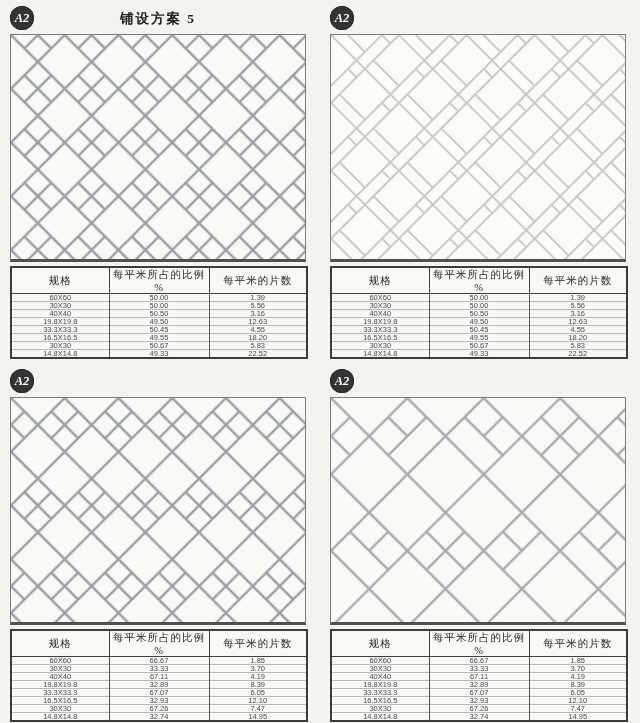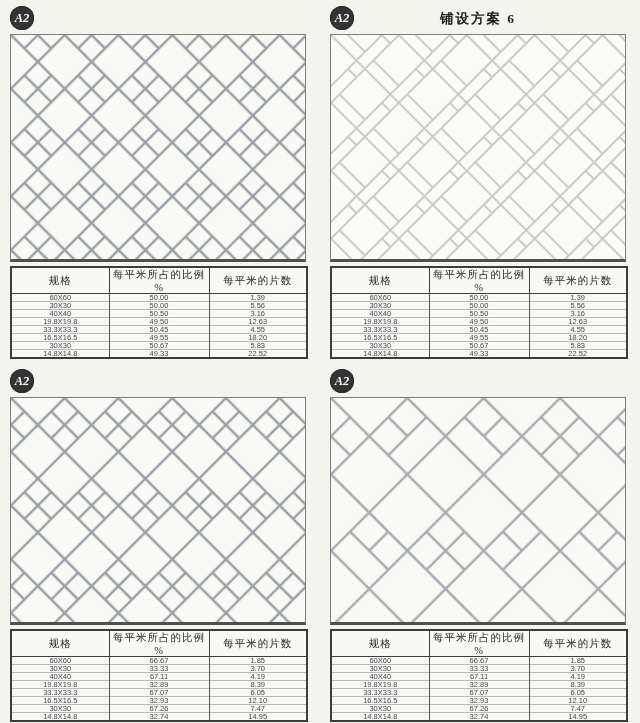--- a/index.html
+++ b/index.html
@@ -51,20 +51,21 @@
   table.spec td:first-child{border-left:none;text-align:center;}
 </style>
 </head>
 <body>
 
 <div class="sheet">
 
   <section class="panel">
     <div class="panel-header">
       <div class="badge">A2</div>
+      <h2 class="title">铺设方案 5</h2>
     </div>
     <div class="diagram">
       <svg width="294" height="224" viewBox="0 0 294 224">
         <defs>
           <pattern id="pat5" width="76" height="76" patternUnits="userSpaceOnUse" patternTransform="rotate(45 0 0)">
             <g stroke="#99a0a5" stroke-width="2.4" fill="none">
               <path d="M0 0H76 M0 38H76 M0 76H76 M0 0V76 M38 0V76 M76 0V76"></path>
               <path d="M57 0V38 M38 19H76"></path>
               <path d="M19 38V76 M0 57H38"></path>
             </g>
@@ -128,21 +129,20 @@
             <td>49.33</td>
             <td>22.52</td>
           </tr>
         </tbody>
     </table>
   </section>
 
   <section class="panel">
     <div class="panel-header">
       <div class="badge">A2</div>
-      <h2 class="title">铺设方案 6</h2>
     </div>
     <div class="diagram">
       <svg width="294" height="224" viewBox="0 0 294 224">
         <defs>
           <pattern id="pat6" width="48" height="48" patternUnits="userSpaceOnUse" patternTransform="rotate(45 0 0)">
             <g stroke="#c8ccc9" stroke-width="2" fill="none">
               <rect x="0" y="0" width="36" height="36"></rect>
               <rect x="36" y="0" width="12" height="12"></rect>
               <rect x="36" y="12" width="12" height="36"></rect>
               <rect x="0" y="36" width="36" height="12"></rect>

